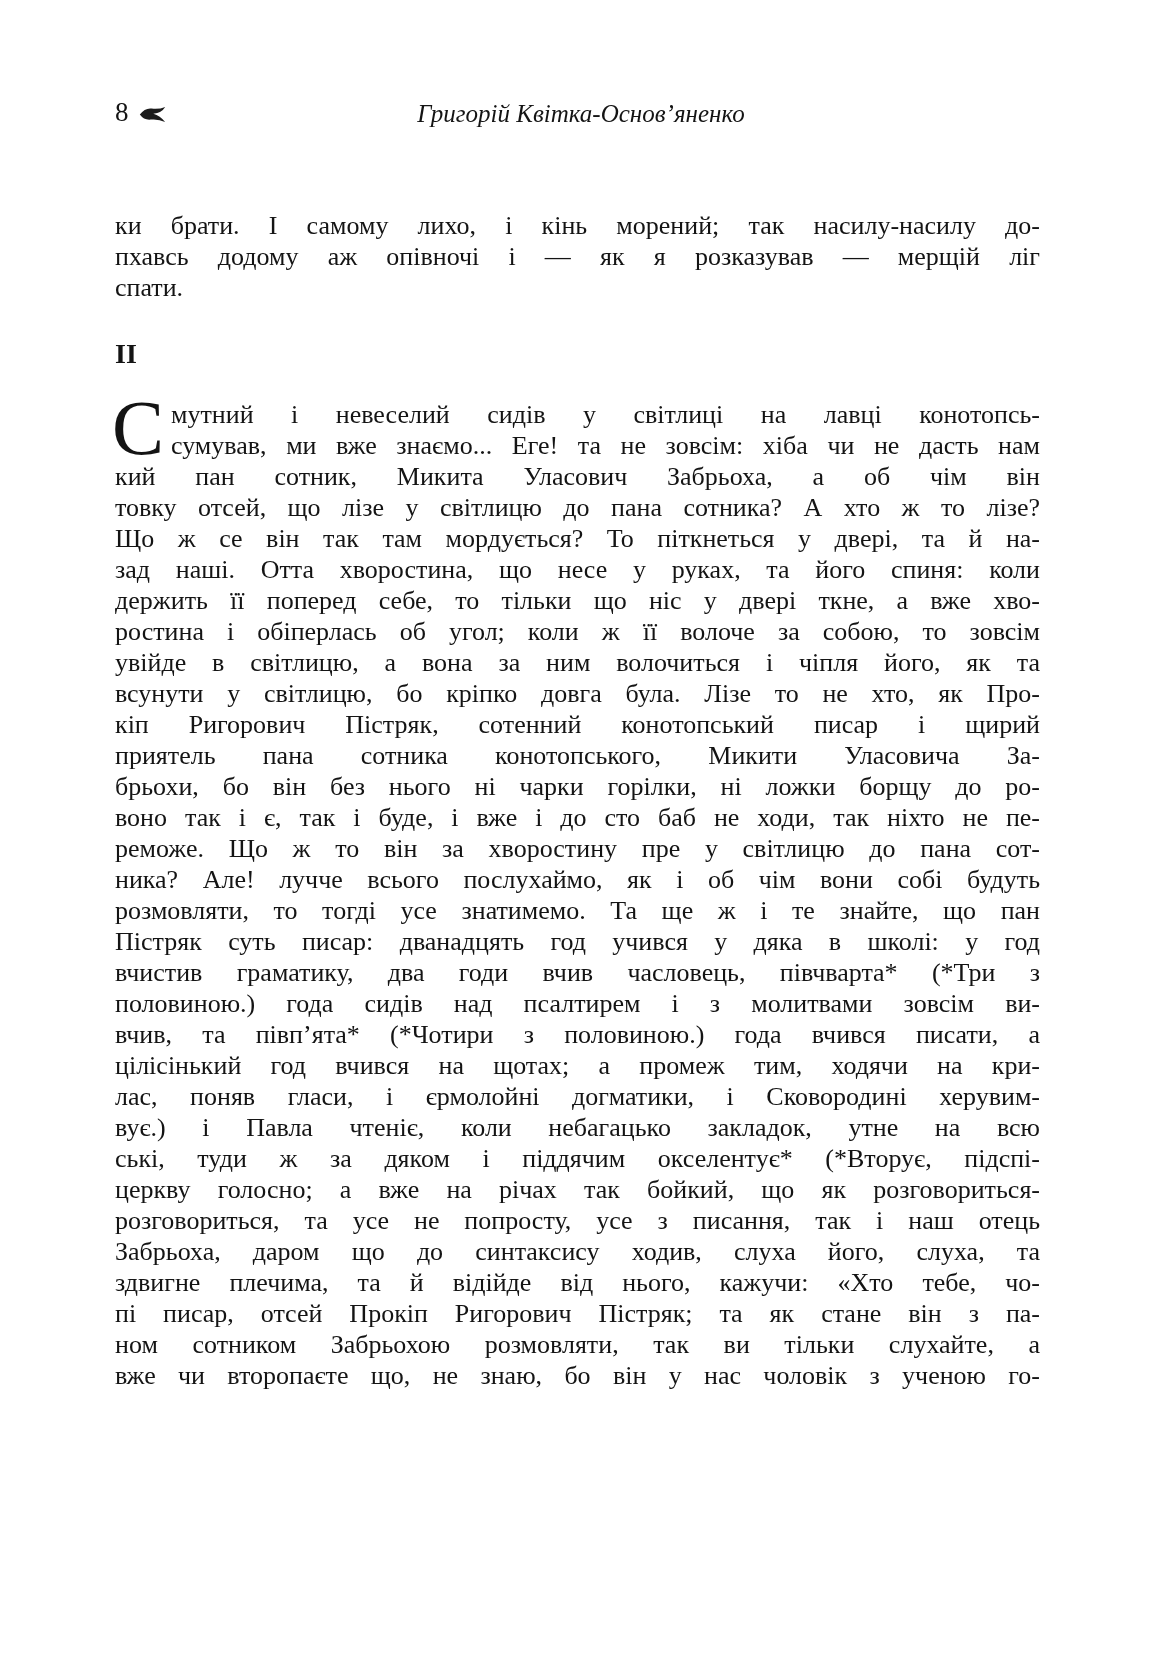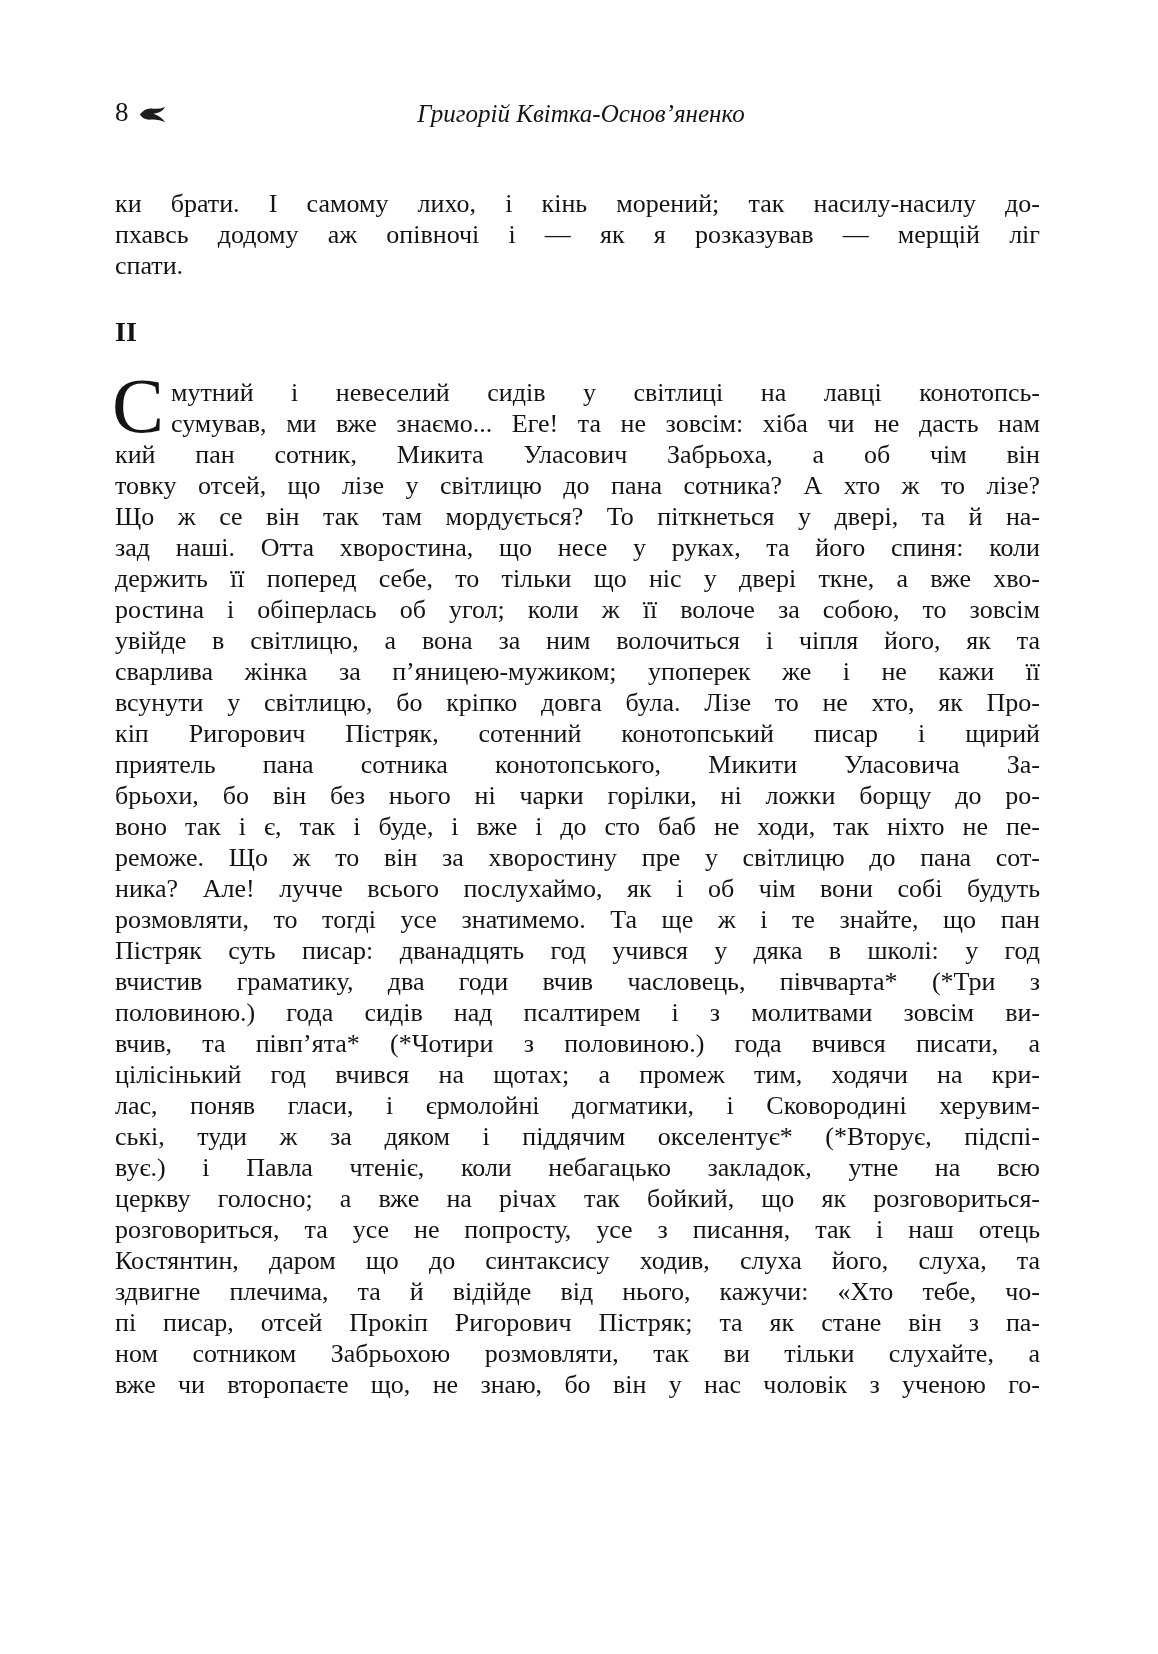--- a/index.html
+++ b/index.html
@@ -18,21 +18,21 @@
   .running-header { position: relative; height: 34px; }
   .page-number-group { position: absolute; left: 0; top: 0; display: flex; align-items: baseline; gap: 10px; }
   .page-number { font-size: 27px; line-height: 32px; }
   .fleuron { display: inline-block; transform: translateY(2px); }
   .running-title {
     position: absolute; left: 7px; right: 0; top: 3px;
     text-align: center; font-style: italic; font-size: 25px; line-height: 30px;
   }
   .para { font-size: 26px; line-height: 31px; }
   .jline { text-align: justify; text-align-last: justify; }
-  .para-cont { margin-top: 58px; }
+  .para-cont { margin-top: 80px; }
   .para-cont .jline:last-child { text-align: center; text-align-last: left; }
   .section-heading {
     margin: 34px 0 28px 0; text-align: left;
     font-weight: bold; font-size: 28px; line-height: 34px;
     font-family: "Liberation Serif", serif;
   }
   .para-open { position: relative; }
   .dropcap {
     position: absolute; left: -3px; top: -10px;
     font-size: 78px; line-height: 1; font-weight: normal;
@@ -82,21 +82,20 @@
         <div class="jline">Що ж се він так там мордується? То піткнеться у двері, та й на-</div>
 
         <div class="jline">зад наші. Отта хворостина, що несе у руках, та його спиня: коли</div>
 
         <div class="jline">держить її поперед себе, то тільки що ніс у двері ткне, а вже хво-</div>
 
         <div class="jline">ростина і обіперлась об угол; коли ж її волоче за собою, то зовсім</div>
 
         <div class="jline">увійде в світлицю, а вона за ним волочиться і чіпля його, як та</div>
 
-        <div class="jline">сварлива жінка за п’яницею-мужиком; упоперек же і не кажи її</div>
 
         <div class="jline">всунути у світлицю, бо кріпко довга була. Лізе то не хто, як Про-</div>
 
         <div class="jline">кіп Ригорович Пістряк, сотенний конотопський писар і щирий</div>
 
         <div class="jline">приятель пана сотника конотопського, Микити Уласовича За-</div>
 
         <div class="jline">брьохи, бо він без нього ні чарки горілки, ні ложки борщу до ро-</div>
 
 
@@ -113,29 +112,29 @@
         <div class="jline">вчистив граматику, два годи вчив часловець, півчварта* (*Три з</div>
 
         <div class="jline">половиною.) года сидів над псалтирем і з молитвами зовсім ви-</div>
 
         <div class="jline">вчив, та півп’ята* (*Чотири з половиною.) года вчився писати, а</div>
 
         <div class="jline">цілісінький год вчився на щотах; а промеж тим, ходячи на кри-</div>
 
         <div class="jline">лас, поняв гласи, і єрмолойні догматики, і Сковородині херувим-</div>
 
+        <div class="jline">вує.) і Павла чтеніє, коли небагацько закладок, утне на всю</div>
+
         <div class="jline">ські, туди ж за дяком і піддячим окселентує* (*Вторує, підспі-</div>
-
-        <div class="jline">вує.) і Павла чтеніє, коли небагацько закладок, утне на всю</div>
 
         <div class="jline">церкву голосно; а вже на річах так бойкий, що як розговориться-</div>
 
         <div class="jline">розговориться, та усе не попросту, усе з писання, так і наш отець</div>
 
-        <div class="jline">Костянтин, даром що до синтаксису ходив, слуха його, слуха, та</div>
+        <div class="jline">Забрьоха, даром що до синтаксису ходив, слуха його, слуха, та</div>
 
         <div class="jline">здвигне плечима, та й відійде від нього, кажучи: «Хто тебе, чо-</div>
 
 
         <div class="jline">пі писар, отсей Прокіп Ригорович Пістряк; та як стане він з па-</div>
 
         <div class="jline">ном сотником Забрьохою розмовляти, так ви тільки слухайте, а</div>
 
         <div class="jline">вже чи второпаєте що, не знаю, бо він у нас чоловік з ученою го-</div>
       </div>

